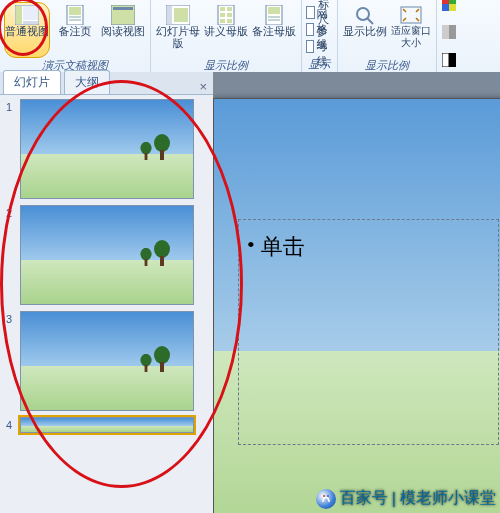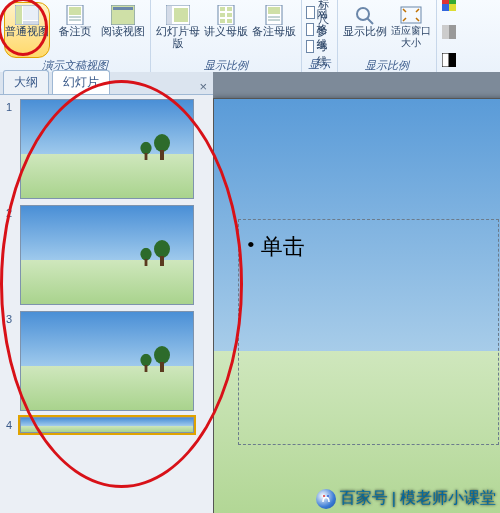--- a/index.html
+++ b/index.html
@@ -290,22 +290,22 @@
         </span>
 
       </div>
     </div>
     <div class="lbl" style="font-size:10px;">颜色/灰度</div>
   </div>
 </div>
 
 <div class="sidepanel">
   <div class="tabs">
+    <div class="tab active">幻灯片</div>
     <div class="tab">大纲</div>
-    <div class="tab active">幻灯片</div>
     <div class="close">×</div>
   </div>
   <div class="thumbs">
     <div class="thumbrow">
       <div class="num">1</div>
       <div class="thumb">
         <div class="landscape"></div>
         <svg class="tree tree1" width="18" height="26">
             <ellipse cx="9" cy="9" rx="8" ry="9" fill="#2d6b2b"></ellipse>
             <rect x="7" y="16" width="4" height="10" fill="#5b3a1f"></rect>

